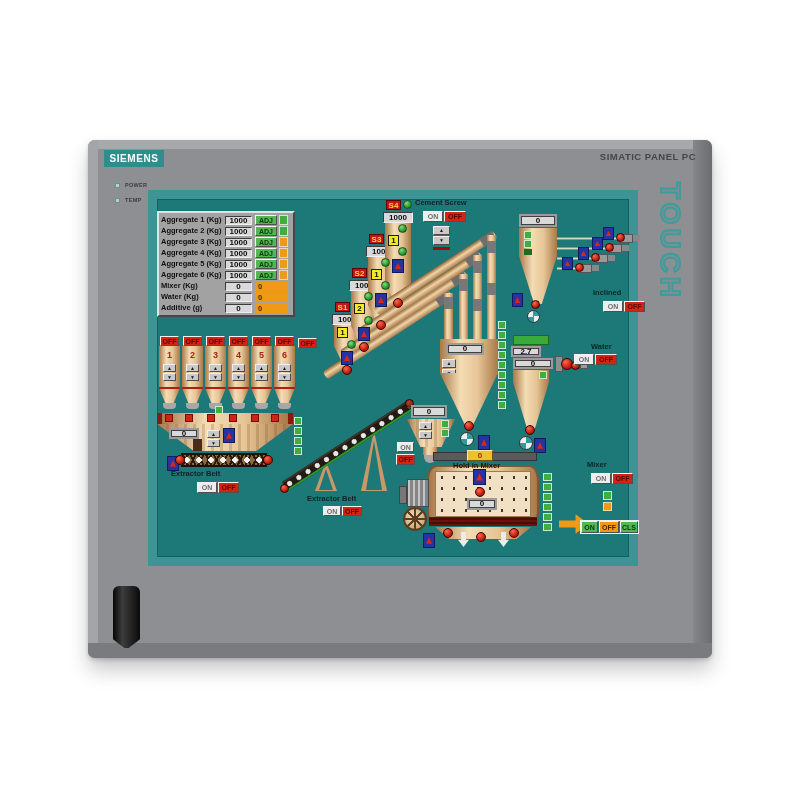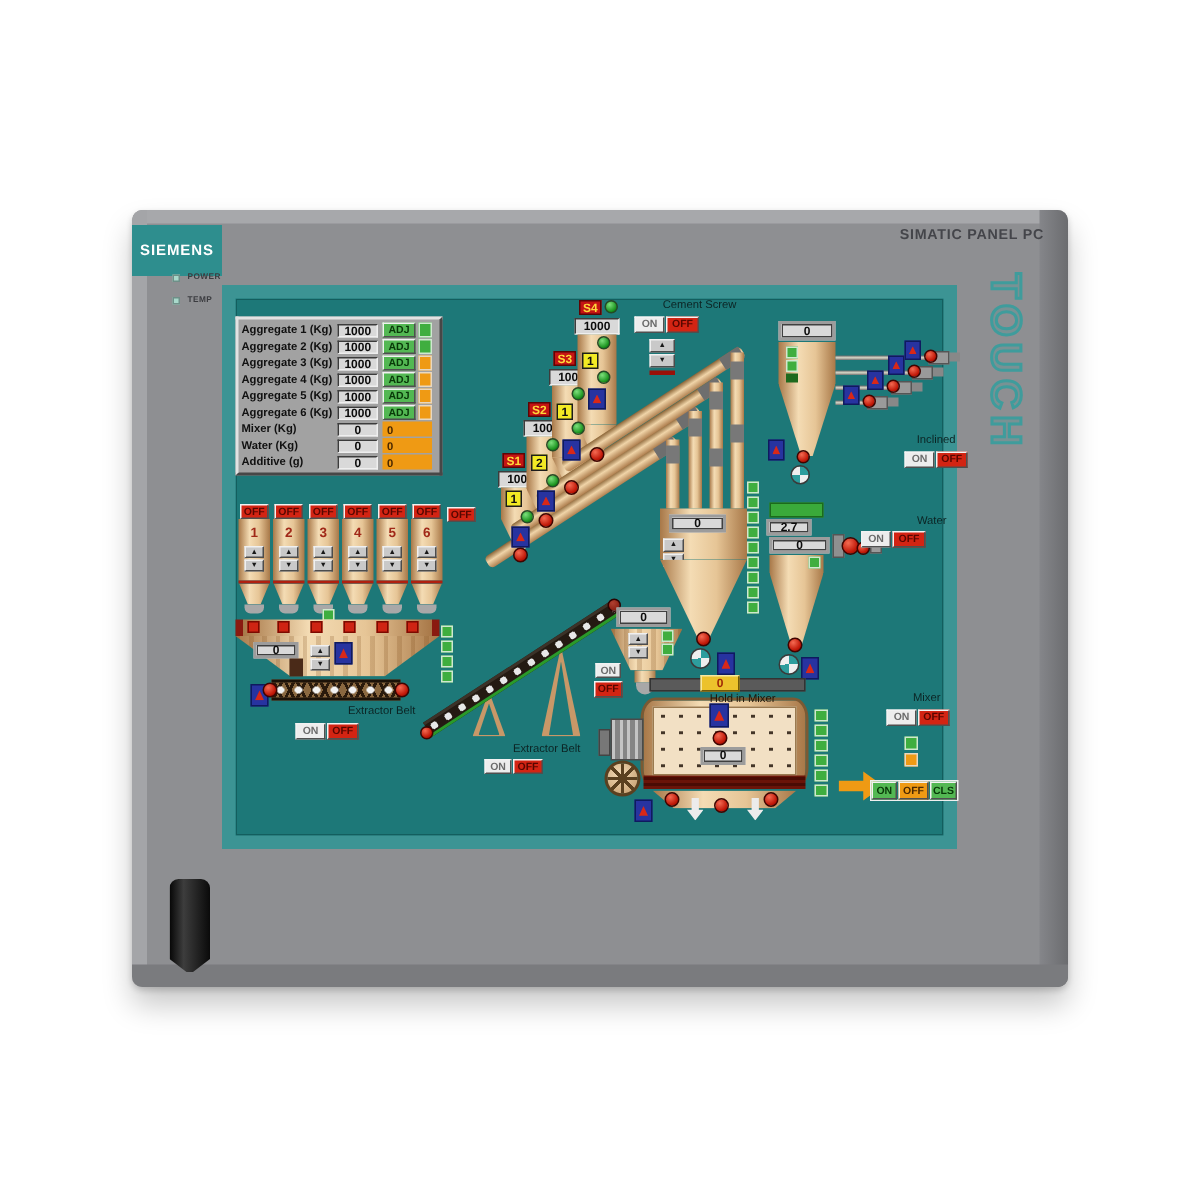--- a/index.html
+++ b/index.html
@@ -36,21 +36,21 @@
   .gcirc{border-radius:50%;background:radial-gradient(circle at 35% 30%,#7ce07c,#18911c 70%,#0a5a0c);border:1px solid #254a25}
   .valve{border-radius:50%;background:radial-gradient(circle at 35% 30%,#f46a52,#c01808 65%,#7a0a02);border:1px solid #3f0400}
   .dkvalve{border-radius:50%;background:radial-gradient(circle at 35% 30%,#b04030,#7c1408);border:1px solid #2a0200}
   .gate{background:#2733a0;border:1px solid #0f1a5e}
   .gate::after{content:"";position:absolute;left:20%;top:25%;width:60%;height:50%;background:#d82818;clip-path:polygon(50% 0,100% 100%,0 100%)}
   .bfly{border-radius:50%;background:conic-gradient(#2d9d9d 0 25%,#efefef 0 50%,#2d9d9d 0 75%,#efefef 0);border:1px solid #3a3a3a}
   .tanv{background:linear-gradient(90deg,#a87848,#f4dcb4 35%,#e6c596 65%,#a87848)}
   .wood{background:repeating-linear-gradient(90deg,rgba(125,75,25,.22) 0 3px,rgba(0,0,0,0) 3px 9px),linear-gradient(90deg,#a87848,#f4dcb4 35%,#e6c596 65%,#a87848)}
   .slab{background:#c41414;color:#ffd83a;font-weight:bold;font-size:8px;border:1px solid #5e0404;display:flex;align-items:center;justify-content:center}
   .ybadge{background:#f2ea24;border:1px solid #1c1c1c;color:#101010;font-weight:bold;font-size:8px;display:flex;align-items:center;justify-content:center}
-  .lbl{font-weight:normal;font-size:7.5px;line-height:1.1;color:#0c2424;text-align:right}
+  .lbl{font-weight:bold;font-size:7.5px;line-height:1.1;color:#0c2424;text-align:left}
   .tube{height:9px;background:linear-gradient(#8a6436,#f0d4a8 45%,#b08050);transform-origin:0 50%;border-radius:3px}
   .tube i{position:absolute;right:1px;top:0;width:15px;height:100%;background:#6e6e6e}
   .pseg{background:#787878}
   .hpipe{background:linear-gradient(#6f6f6f,#d8d8c8 50%,#6f6f6f)}
   .arrdn{background:#ececec;clip-path:polygon(28% 0,72% 0,72% 52%,100% 52%,50% 100%,0 52%,28% 52%)}
   .arrowr{background:#ef9a14;clip-path:polygon(0 34%,55% 34%,55% 6%,100% 50%,55% 94%,55% 66%,0 66%);border:none}
   .xbelt{background-image:radial-gradient(circle 2.6px at 50% 50%,#f2f2f2 99%,rgba(0,0,0,0)),repeating-linear-gradient(63deg,rgba(0,0,0,0) 0 5px,#2a1a0c 5px 7px),repeating-linear-gradient(117deg,rgba(0,0,0,0) 0 5px,#2a1a0c 5px 7px);background-size:12px 100%,auto auto,auto auto;background-color:#8a6840;border-top:2px solid #1c1208;border-bottom:2px solid #1c1208}
   .ibelt{background-image:radial-gradient(circle 2.4px at 50% 50%,#e8e8e8 99%,rgba(0,0,0,0));background-size:11px 100%;background-color:#241a12;border-top:2px solid #3c3228;border-bottom:2px solid #2a9a2a;transform-origin:0 50%}
   .dots{background-image:radial-gradient(circle 1.3px at 50% 50%,#433528 99%,rgba(0,0,0,0));background-size:12px 11px}
   .ridges{background:repeating-linear-gradient(90deg,#c4c4c4 0 2px,#858585 2px 5px);border:1px solid #4a4a4a}
@@ -61,21 +61,21 @@
   .obar{background:#ef9a14;color:#4a2800;font-weight:bold;font-size:7.5px;display:flex;align-items:center;padding-left:3px}
 </style>
 </head>
 <body>
 
 <div class="a panel">
   <div class="a edge-t"></div>
   <div class="a edge-l"></div>
   <div class="a edge-r"></div>
   <div class="a edge-b"></div>
-  <div class="a brand" style="left:0;top:10px;width:60px;height:34px">SIEMENS</div>
+  <div class="a brand" style="left:16px;top:10px;width:60px;height:17px">SIEMENS</div>
   <div class="a model" style="right:16px;top:11px;width:160px">SIMATIC PANEL PC</div>
   <div class="a ledsq" style="left:27px;top:43px;width:5px;height:5px"></div>
   <div class="a ledlbl" style="left:37px;top:42px">POWER</div>
   <div class="a ledsq" style="left:27px;top:58px;width:5px;height:5px"></div>
   <div class="a ledlbl" style="left:37px;top:57px">TEMP</div>
   <div class="a touch" style="left:566px;top:42px;height:140px">TOUCH</div>
   <div class="a stylus" style="left:25px;top:446px;width:27px;height:62px"></div>
 
   <div class="a screen">
 

